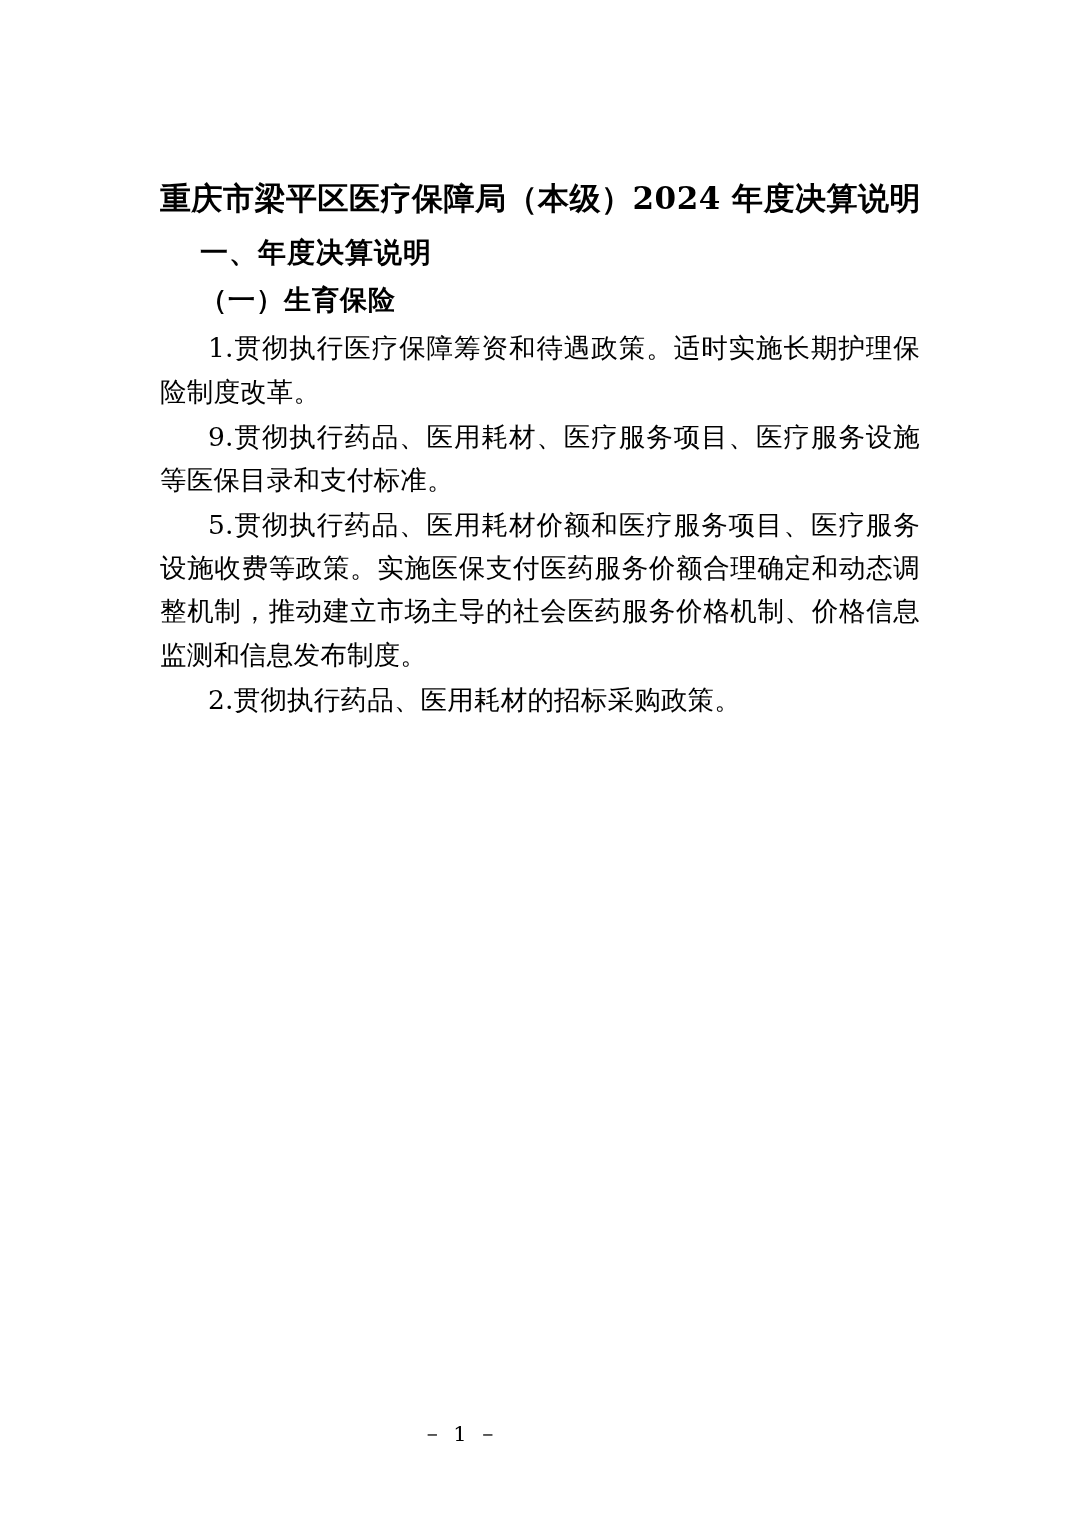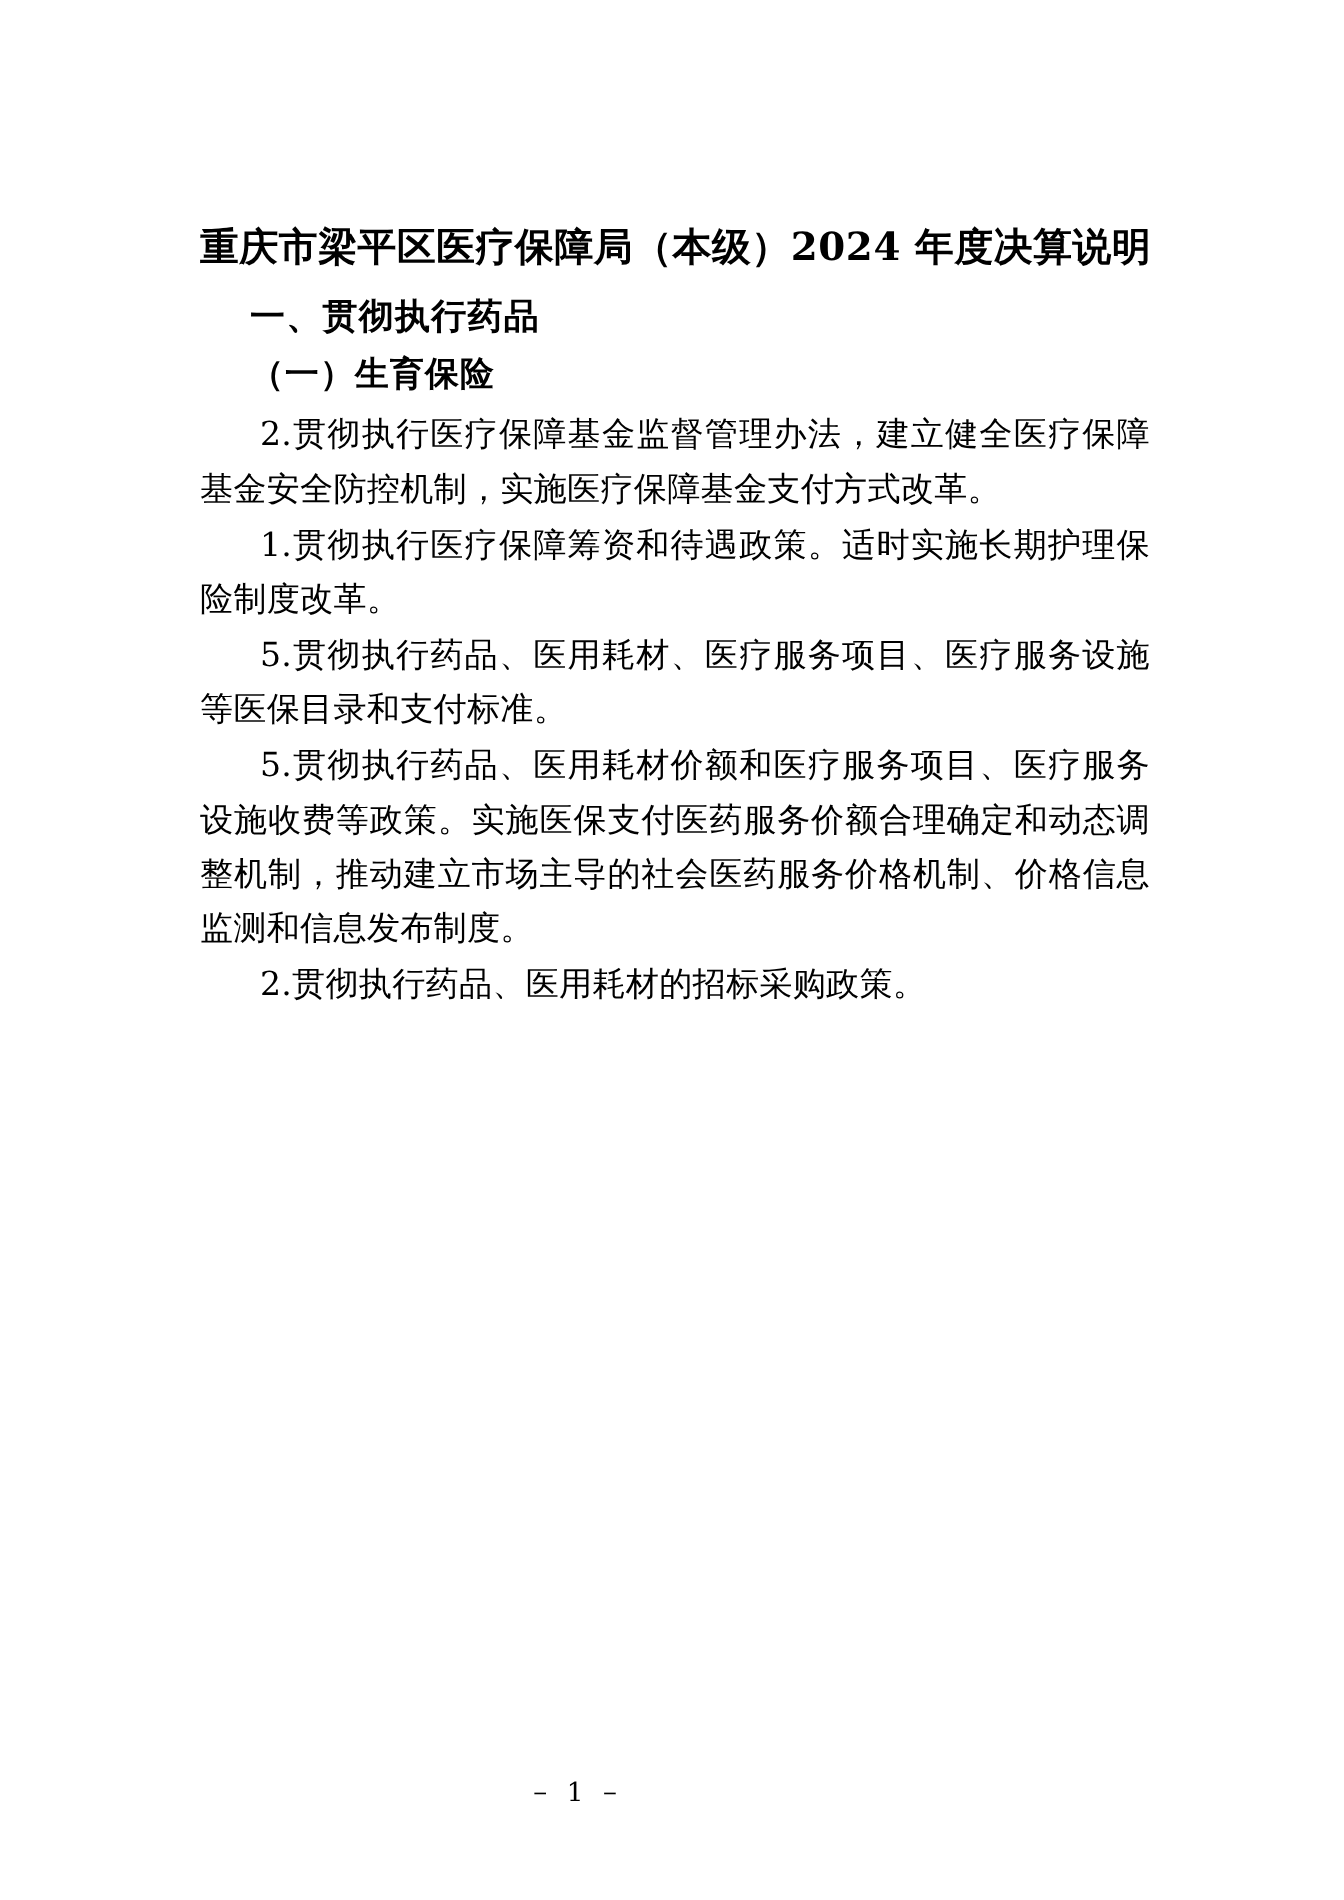--- a/index.html
+++ b/index.html
@@ -71,26 +71,25 @@
   }
 </style>
 </head>
 <body>
 
 <div class="page">
   <div class="content">
 
     <h1 class="doc-title">重庆市梁平区医疗保障局（本级）2024 年度决算说明</h1>
 
-    <h2 class="heading1">一、贯彻执行药品</h2>
+    <h2 class="heading1">一、年度决算说明</h2>
 
     <h3 class="heading2">（一）生育保险</h3>
 
-    <p class="para">2.贯彻执行医疗保障基金监督管理办法，建立健全医疗保障基金安全防控机制，实施医疗保障基金支付方式改革。</p>
     <p class="para">1.贯彻执行医疗保障筹资和待遇政策。适时实施长期护理保险制度改革。</p>
-    <p class="para">5.贯彻执行药品、医用耗材、医疗服务项目、医疗服务设施等医保目录和支付标准。</p>
+    <p class="para">9.贯彻执行药品、医用耗材、医疗服务项目、医疗服务设施等医保目录和支付标准。</p>
     <p class="para">5.贯彻执行药品、医用耗材价额和医疗服务项目、医疗服务设施收费等政策。实施医保支付医药服务价额合理确定和动态调整机制，推动建立市场主导的社会医药服务价格机制、价格信息监测和信息发布制度。</p>
     <p class="para">2.贯彻执行药品、医用耗材的招标采购政策。</p>
 
   </div>
 
   <div class="footer">－ 1 －</div>
 </div>
 
 </body></html>

